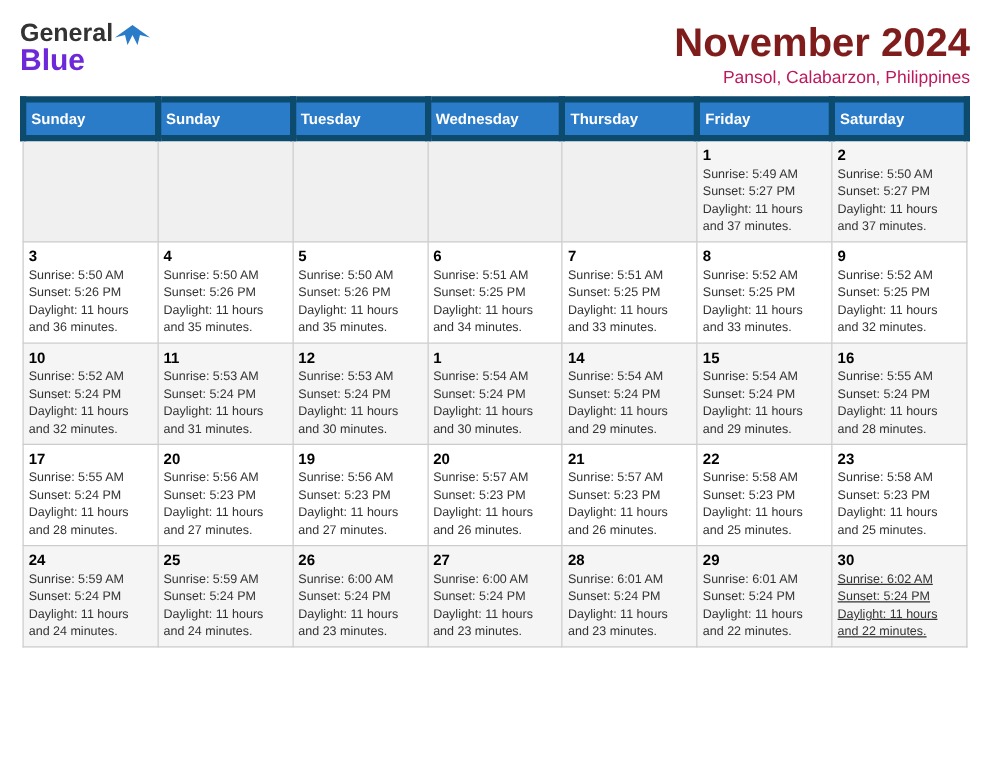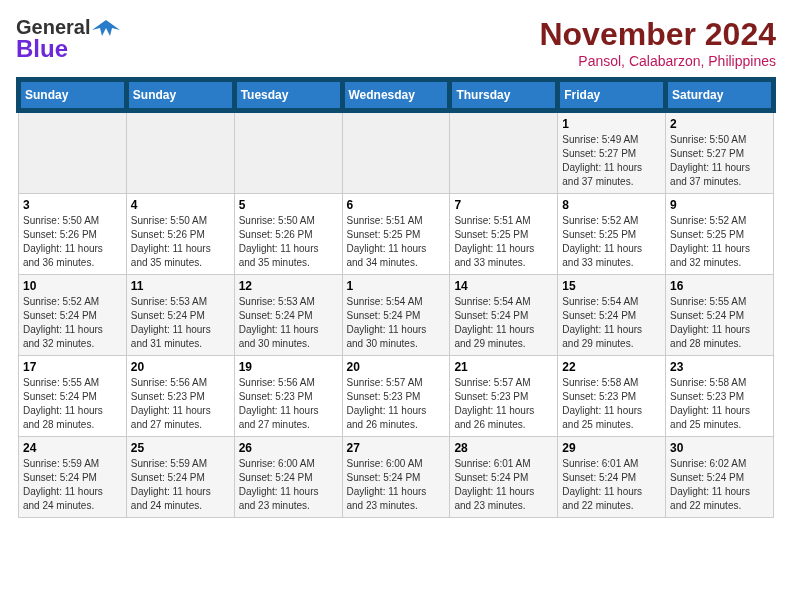--- a/index.html
+++ b/index.html
@@ -325,20 +325,20 @@
         </td>
         <td>
           <span class="day-num">29</span>
           <div class="day-info" style="white-space: pre-line;">Sunrise: 6:01 AM
 Sunset: 5:24 PM
 Daylight: 11 hours
 and 22 minutes.</div>
         </td>
         <td>
           <span class="day-num">30</span>
-          <div class="day-info" style="white-space: pre-line;">Sunrise: 6:02 AM
+          <div class="day-info" style="white-space: pre-line; text-decoration: underline;">Sunrise: 6:02 AM
 Sunset: 5:24 PM
 Daylight: 11 hours
 and 22 minutes.</div>
         </td>
       </tr>
     </tbody>
 </table>
 
 </body></html>

